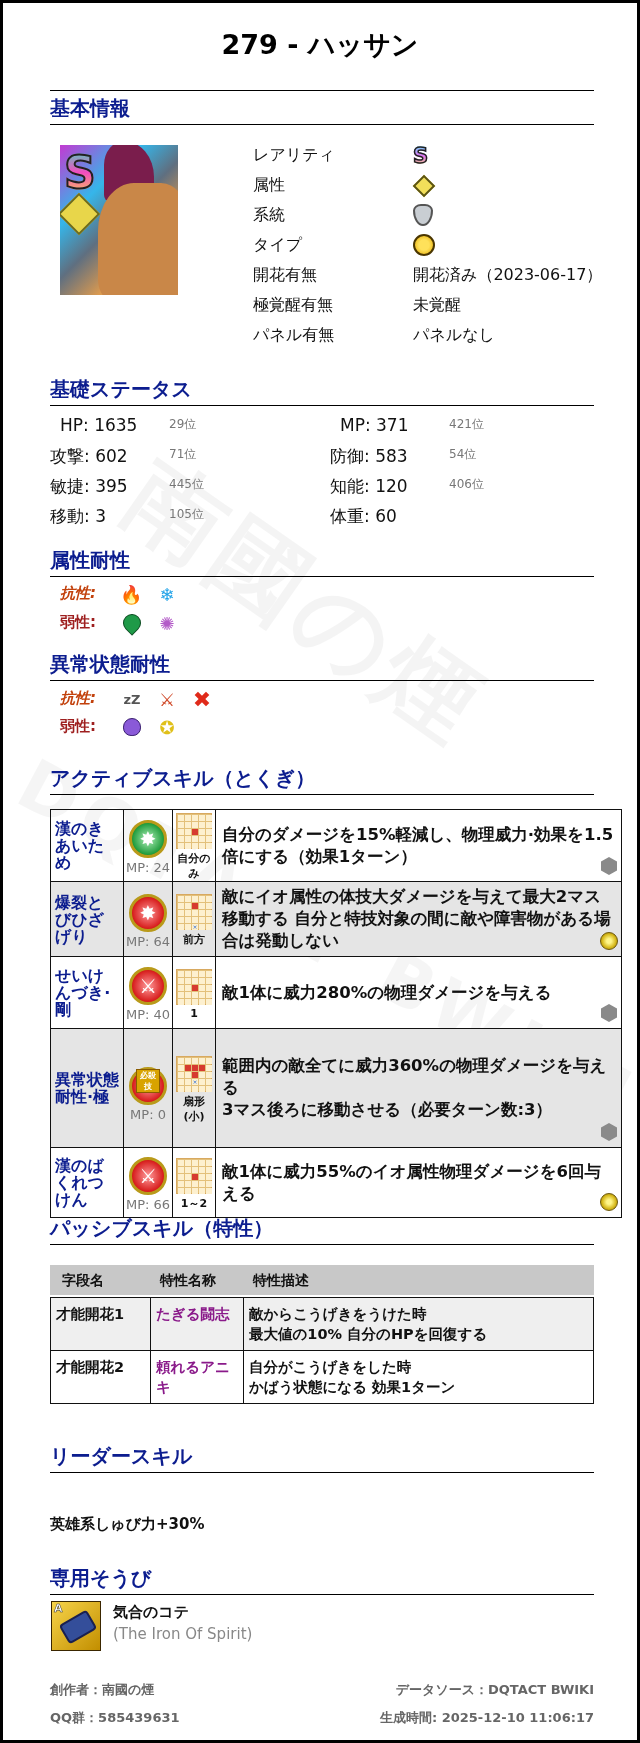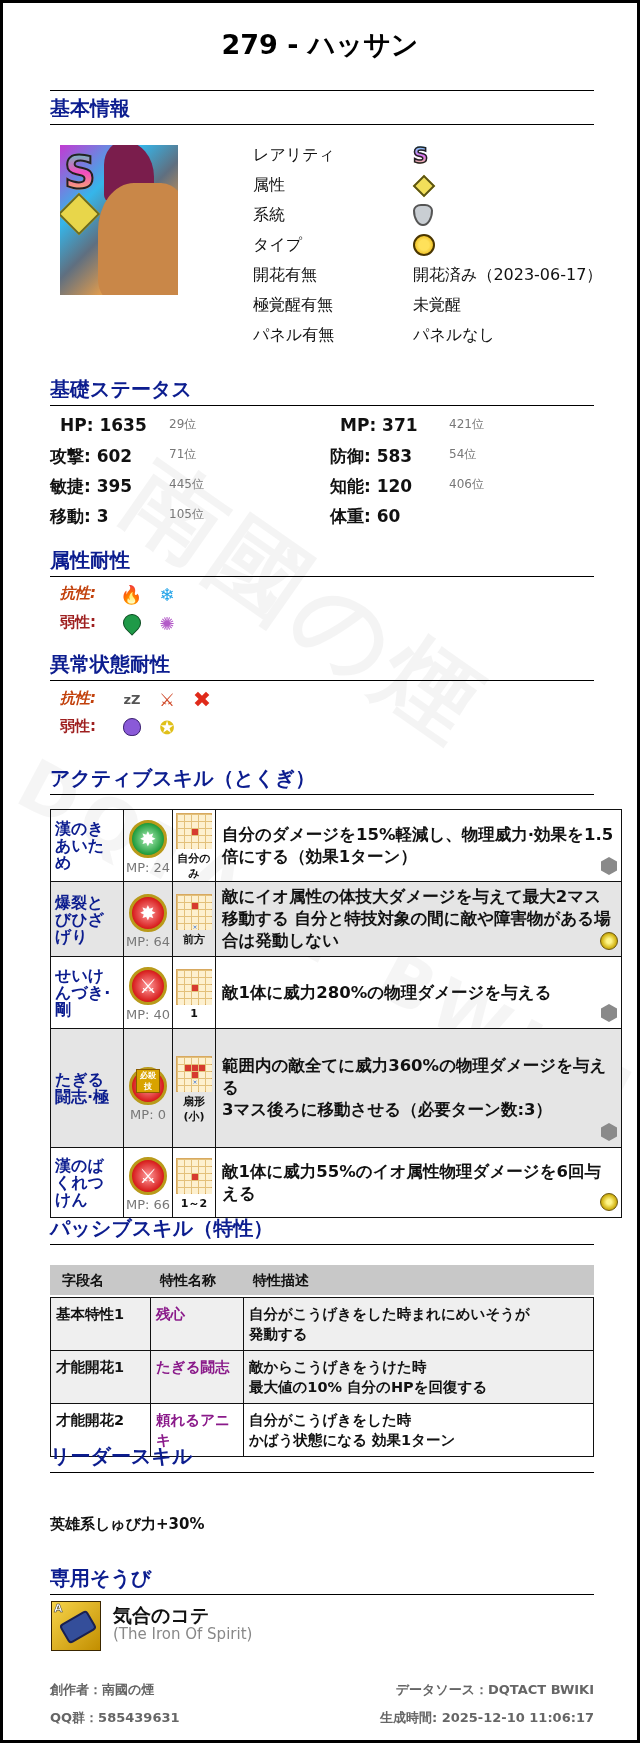--- a/index.html
+++ b/index.html
@@ -69,21 +69,21 @@
     transform: rotate(45deg); margin-left: 3px; margin-top: 3px;
   }
   .icon-shield {
     display: inline-block; width: 20px; height: 22px; background: #c9ced3; border: 2px solid #555;
     border-radius: 40% 40% 50% 50% / 30% 30% 70% 70%;
   }
   .icon-coin {
     display: inline-block; width: 22px; height: 22px; border-radius: 50%;
     background: radial-gradient(circle, #ffe15a 40%, #e3a800 100%); border: 2px solid #4a3600;
   }
-  .stat { position: absolute; font-size: 17px; font-weight: bold; color: #111; }
+  .stat { position: absolute; font-size: 17px; font-weight: normal; color: #111; }
   .rank { position: absolute; font-size: 12px; color: #777; }
   .res-label { position: absolute; font-size: 15px; font-weight: bold; }
   .res-green { color: #c2410c; font-style: italic; }
   .res-red { color: #9e1f1f; }
   .res-icon { position: absolute; width: 22px; height: 22px; display: flex; align-items: center; justify-content: center; font-size: 18px; }
 
   table.skills {
     position: absolute; left: 47px; top: 806px; width: 572px; border-collapse: collapse;
   }
   table.skills td { border: 1.5px solid #111; vertical-align: middle; }
@@ -135,21 +135,21 @@
   .leader { position: absolute; left: 47px; top: 1512px; font-size: 15px; font-weight: bold; }
   .equip-icon {
     position: absolute; left: 48px; top: 1598px; width: 50px; height: 50px;
     background: linear-gradient(135deg, #f7d44a, #c28e00); border: 1.5px solid #3a2600;
   }
   .equip-icon .a-mark { position: absolute; left: 2px; top: 0; font-size: 11px; font-weight: bold; color: #fff; -webkit-text-stroke: 0.5px #333; }
   .equip-icon .gauntlet {
     position: absolute; left: 10px; top: 14px; width: 32px; height: 22px; background: #344e9a;
     transform: rotate(-30deg); border: 2px solid #1a2050; border-radius: 4px;
   }
-  .equip-name { position: absolute; left: 110px; top: 1600px; font-size: 19px; font-weight: bold; }
+  .equip-name { position: absolute; left: 110px; top: 1600px; font-size: 15px; font-weight: bold; }
   .equip-en { position: absolute; left: 110px; top: 1622px; font-size: 15px; color: #888; }
   .footer { position: absolute; font-size: 13px; color: #666; font-weight: bold; }
 </style>
 </head>
 <body>
 
 <div class="page">
   <div class="watermark">南國の煙</div>
   <div class="watermark2">DQTACT BWIKI</div>
 
@@ -347,21 +347,21 @@
               <span></span>
         </div>
         <div class="range-lbl">1</div>
       </td>
       <td class="sk-desc">
         <span>敵1体に威力280%の物理ダメージを与える</span>
         <div class="hex"></div>
       </td>
     </tr>
     <tr class="alt" style="height:96px;">
-      <td class="sk-name">たぎる闘志·極</td>
+      <td class="sk-name">異常状態耐性·極</td>
       <td class="sk-icon">
         <div style="position:relative;">
           <div class="orb red" style="margin-top:12px;">⚔</div>
           <div class="orb-badge">必殺技</div>
         </div>
         <div class="mp">MP: 0</div>
       </td>
       <td class="sk-range">
         <div class="grid5">
           <span></span>
@@ -443,26 +443,20 @@
     </table>
 
   <div class="section-h" style="top:1212px;">パッシブスキル（特性）</div>
   <div class="passive-head">
     <span style="left:12px;">字段名</span>
     <span style="left:110px;">特性名称</span>
     <span style="left:203px;">特性描述</span>
   </div>
   <table class="passive" style="top:1294px;">
     <tbody>
-        <tr class="alt">
-      <td class="pv-field">基本特性1</td>
-      <td class="pv-name">残心</td>
-      <td style="white-space:pre-line;">自分がこうげきをした時まれにめいそうが
-発動する</td>
-    </tr>
     <tr class="alt">
       <td class="pv-field">才能開花1</td>
       <td class="pv-name">たぎる闘志</td>
       <td style="white-space:pre-line;">敵からこうげきをうけた時
 最大値の10% 自分のHPを回復する</td>
     </tr>
     <tr>
       <td class="pv-field">才能開花2</td>
       <td class="pv-name">頼れるアニキ</td>
       <td style="white-space:pre-line;">自分がこうげきをした時

